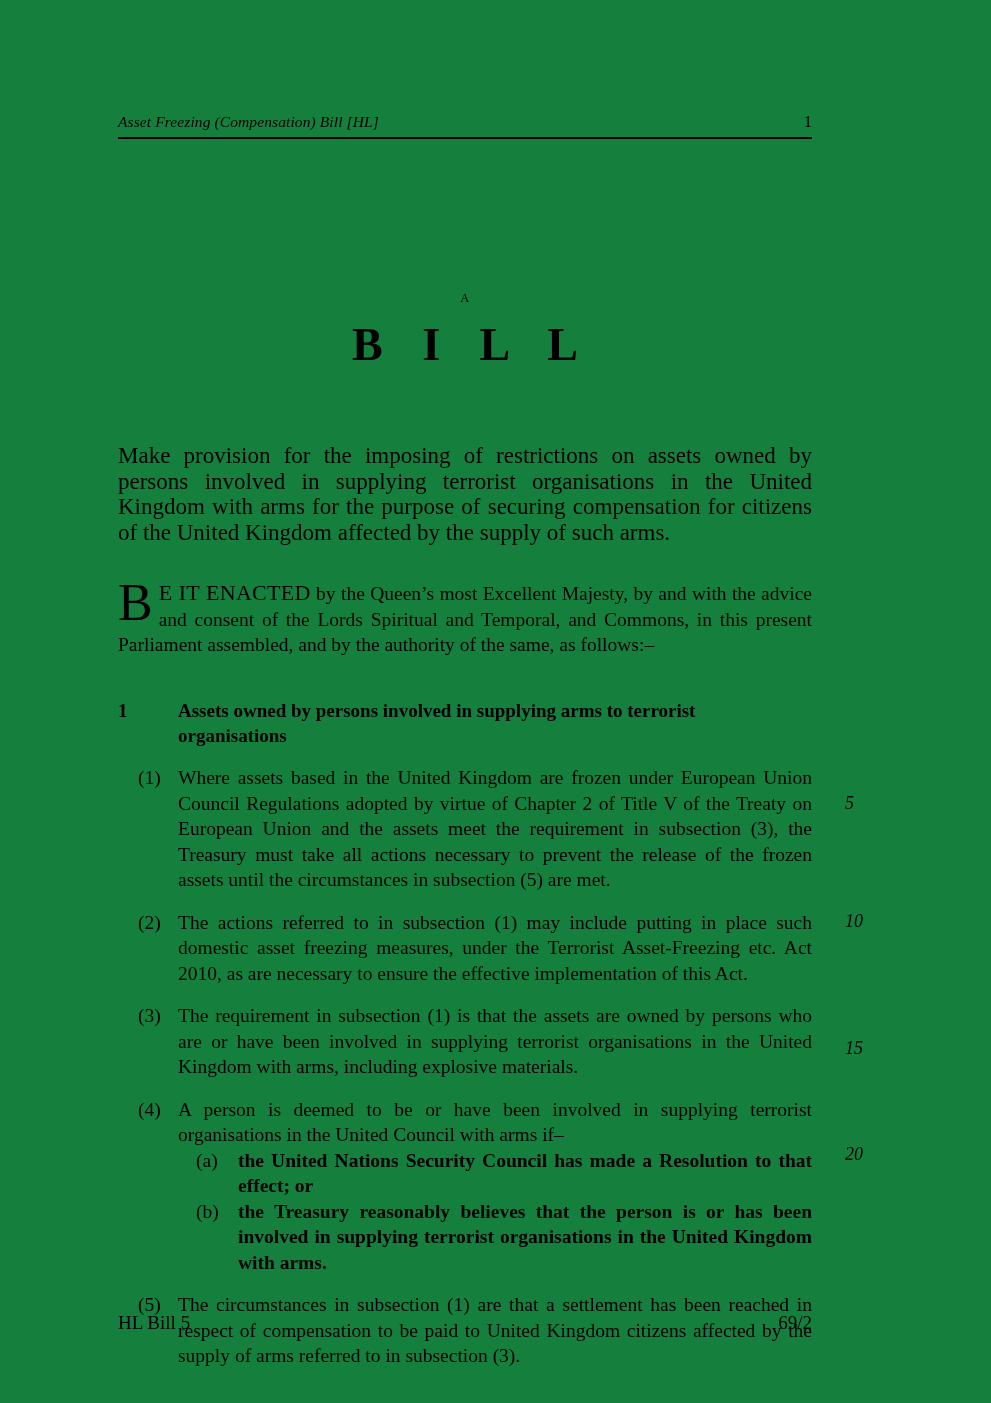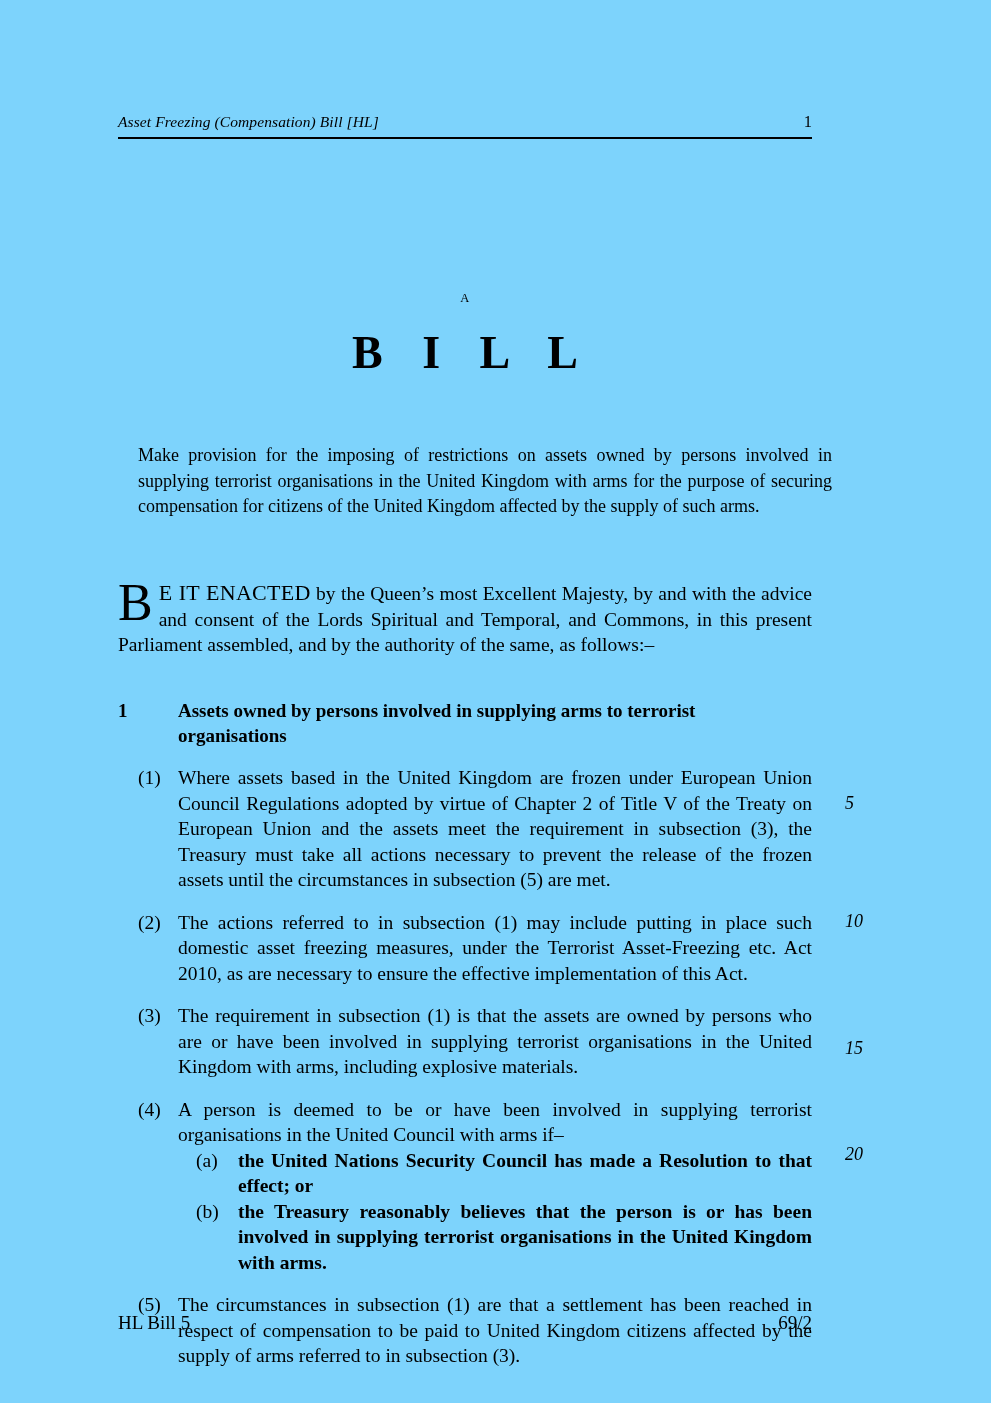--- a/index.html
+++ b/index.html
@@ -8,21 +8,21 @@
     background: #ffffff;
   }
   body {
     font-family: "Liberation Serif", "DejaVu Serif", serif;
     color: #000000;
   }
   .page {
     position: relative;
     width: 991px;
     height: 1403px;
-    background: #7dd3fc;
+    background: #15803d;
     overflow: hidden;
     box-sizing: border-box;
   }
 
   
   .running-header {
     position: absolute;
     left: 118px;
     top: 112px;
     width: 694px;
@@ -55,46 +55,45 @@
     top: 292px;
     width: 694px;
     text-align: center;
   }
   .title-a {
     font-size: 12.5px;
     letter-spacing: 0.5px;
     line-height: 1;
   }
   .title-bill {
-    margin-top: 24px;
+    margin-top: 16px;
     font-size: 46px;
     font-weight: bold;
     letter-spacing: 14px;
     text-indent: 14px;
     line-height: 1.05;
   }
   .title-to {
     margin-top: 22px;
     font-size: 12.5px;
     letter-spacing: 0.8px;
     text-indent: 0.8px;
     line-height: 1;
   }
 
   
   .longtitle {
     position: absolute;
     left: 118px;
     top: 443px;
     width: 694px;
-    font-size: 18px;
-    line-height: 25.5px;
-    text-align: justify;
-    text-justify: inter-word;
-    margin-left: 20px;
+    font-size: 23px;
+    line-height: 25.5px;
+    text-align: justify;
+    text-justify: inter-word;
   }
 
   .enacting {
     position: absolute;
     left: 118px;
     top: 580px;
     width: 694px;
     font-size: 19.5px;
     line-height: 25.5px;
     text-align: justify;

